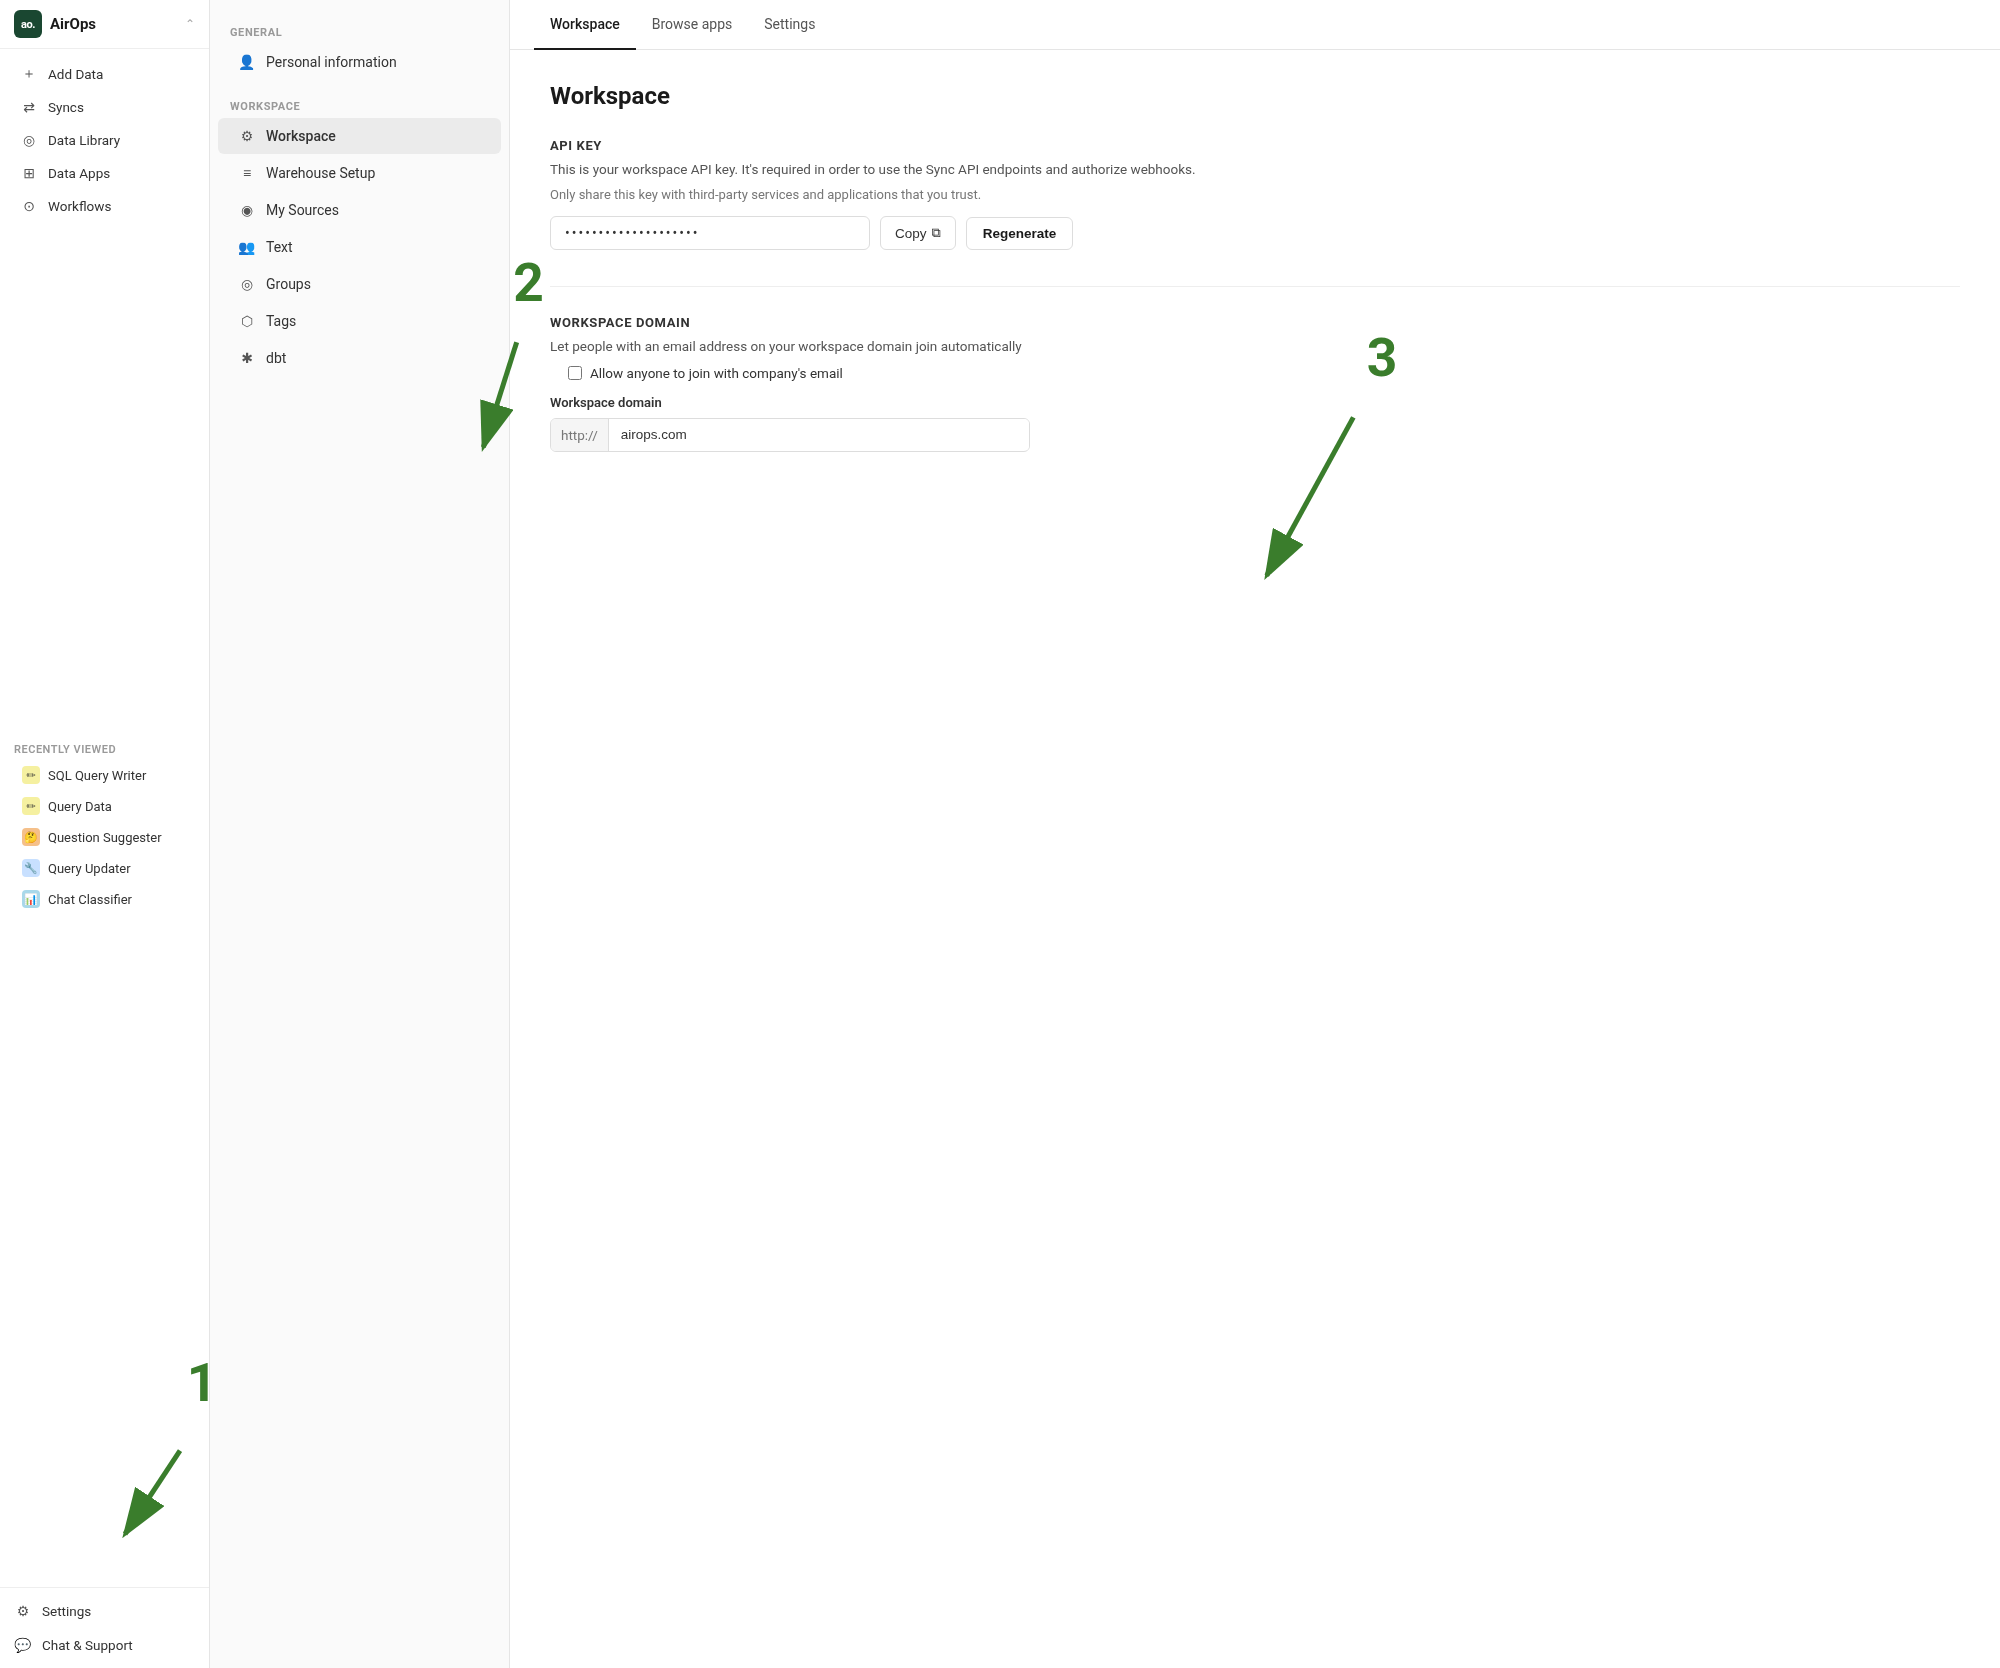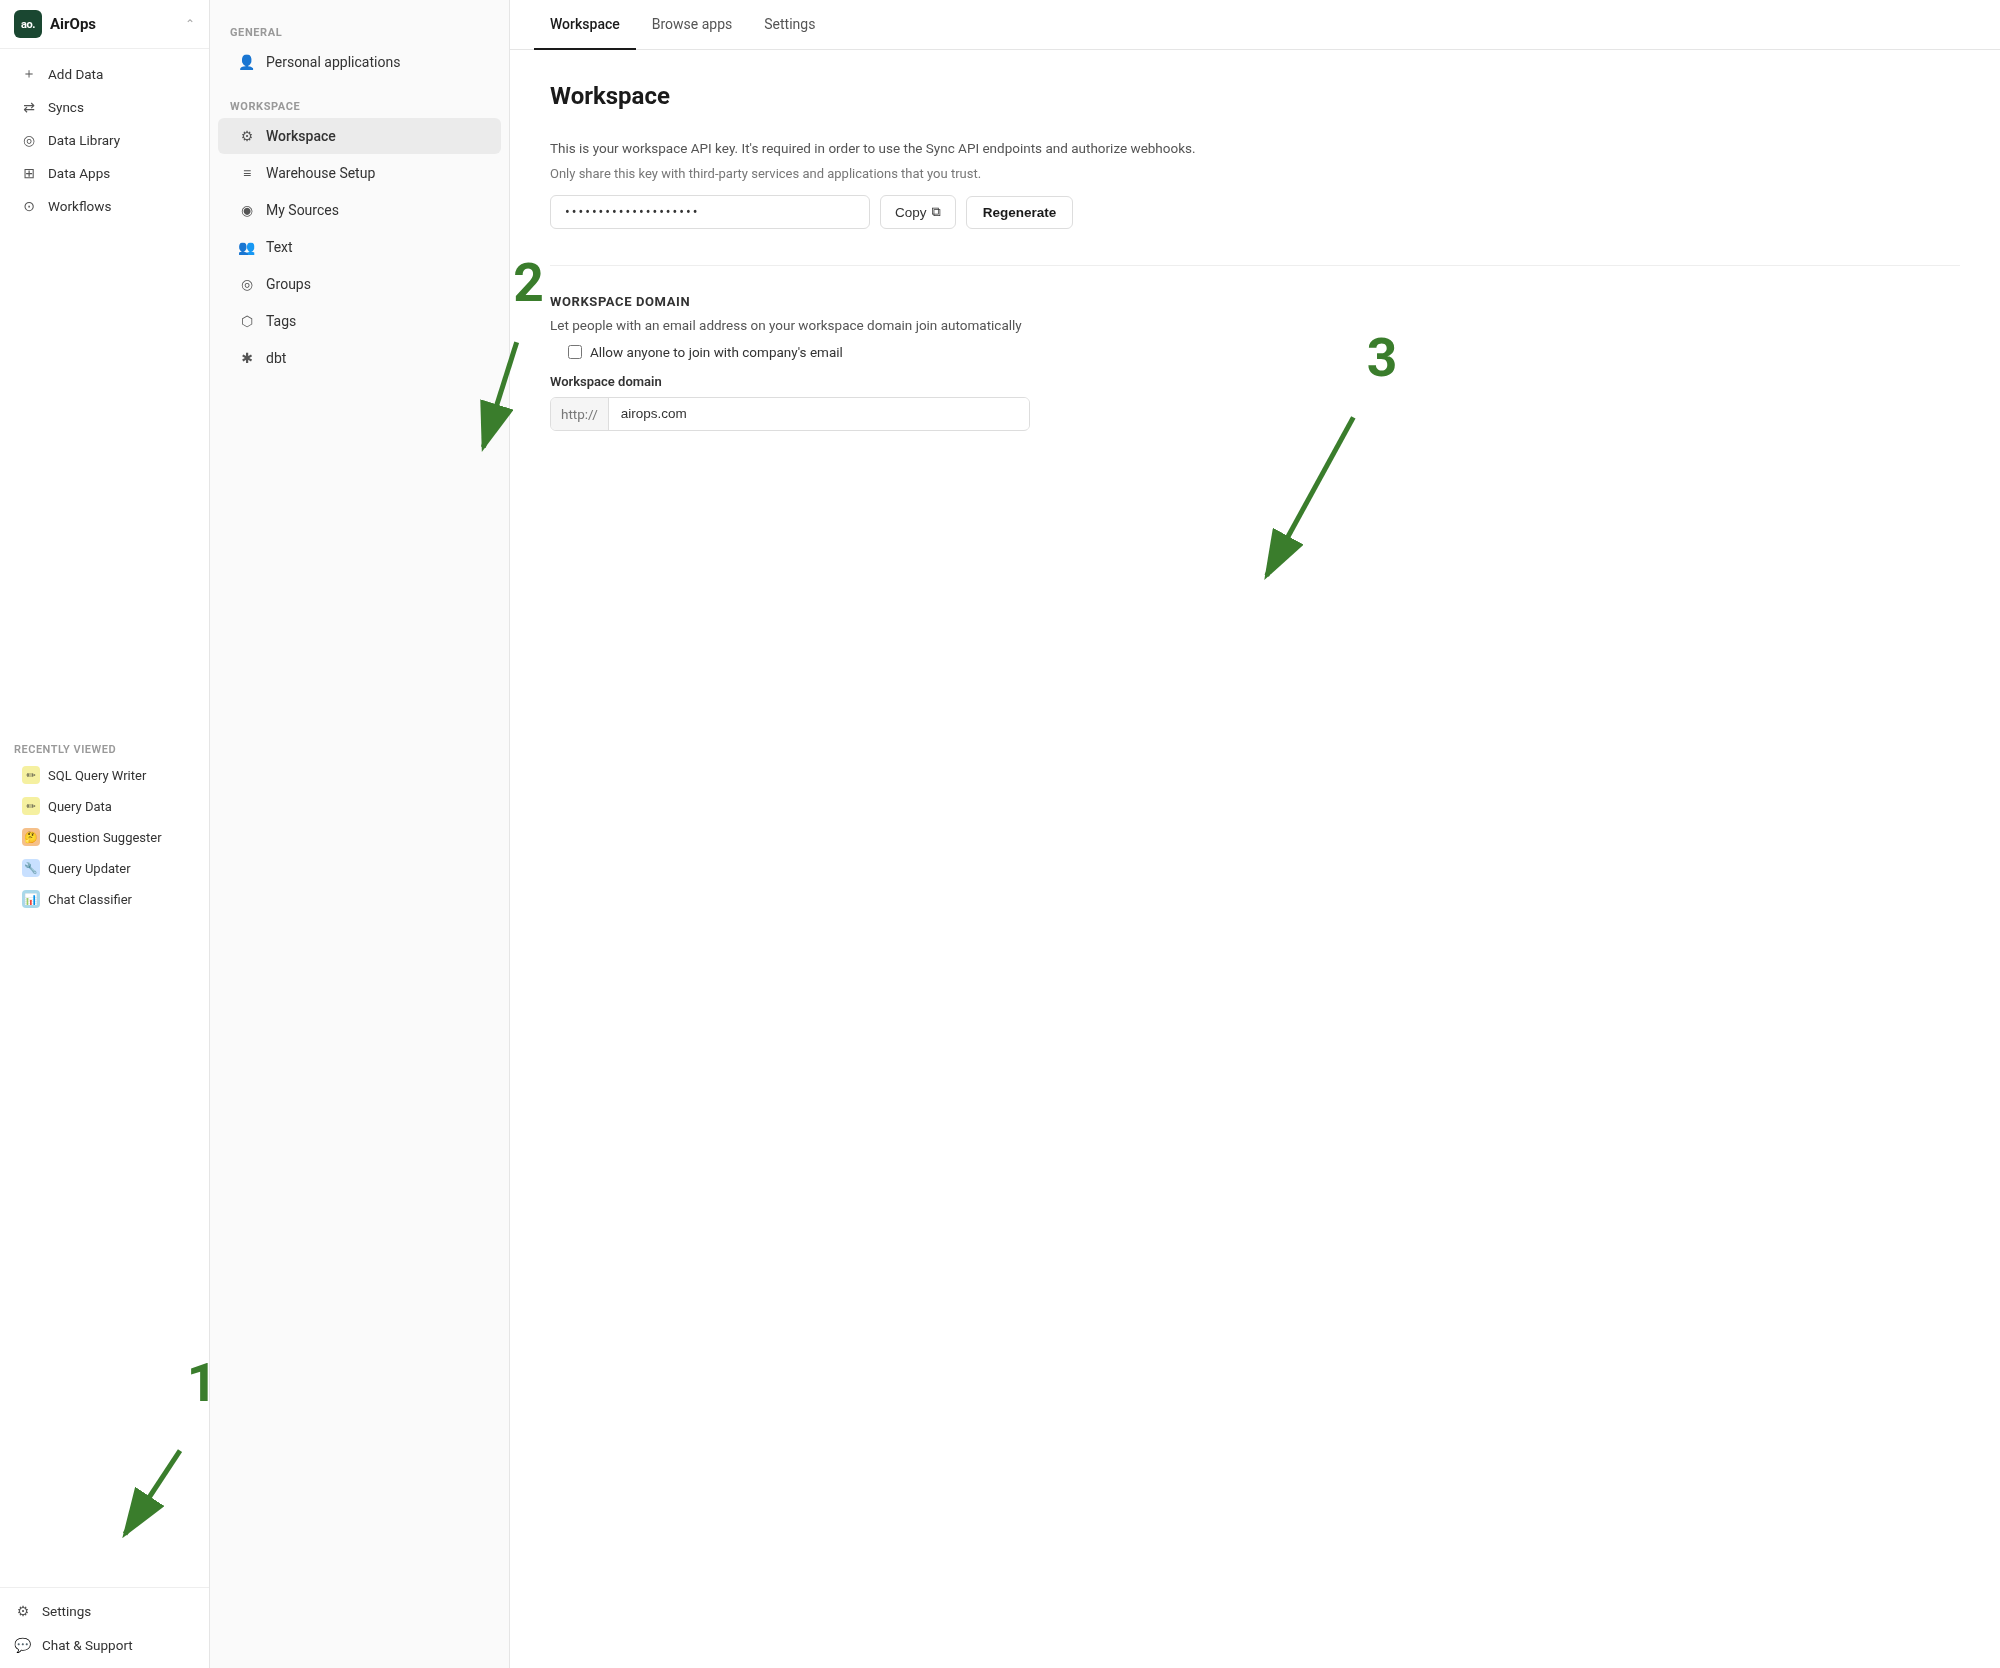--- a/index.html
+++ b/index.html
@@ -130,21 +130,21 @@
       <span class="footer-icon">💬</span>
       <span>Chat &amp; Support</span>
     </div>
   </div>
 </div>
 
 <div class="middle-panel">
   <div class="section-label">GENERAL</div>
   <div class="menu-item">
     <span class="menu-icon">👤</span>
-    <span>Personal applications</span>
+    <span>Personal information</span>
   </div>
 
   <div style="margin-top:14px;">
     <div class="section-label">WORKSPACE</div>
     <div class="menu-item active">
       <span class="menu-icon">⚙</span>
       <span>Workspace</span>
     </div>
     <div class="menu-item">
       <span class="menu-icon">≡</span>
@@ -177,20 +177,21 @@
   <div class="top-nav">
     <div class="top-nav-item active">Workspace</div>
     <div class="top-nav-item">Browse apps</div>
     <div class="top-nav-item">Settings</div>
   </div>
 
   <div class="content-area">
     <h1 class="page-title">Workspace</h1>
 
     <div class="section">
+      <div class="section-title">API KEY</div>
       <div class="section-desc">This is your workspace API key. It's required in order to use the Sync API endpoints and authorize webhooks.</div>
       <div class="section-note">Only share this key with third-party services and applications that you trust.</div>
       <div class="api-key-row">
         <div class="api-key-field">••••••••••••••••••••</div>
         <button class="copy-btn">
           <span>Copy</span>
           <span style="font-size:13px;">⧉</span>
         </button>
         <button class="regenerate-btn">Regenerate</button>
       </div>

